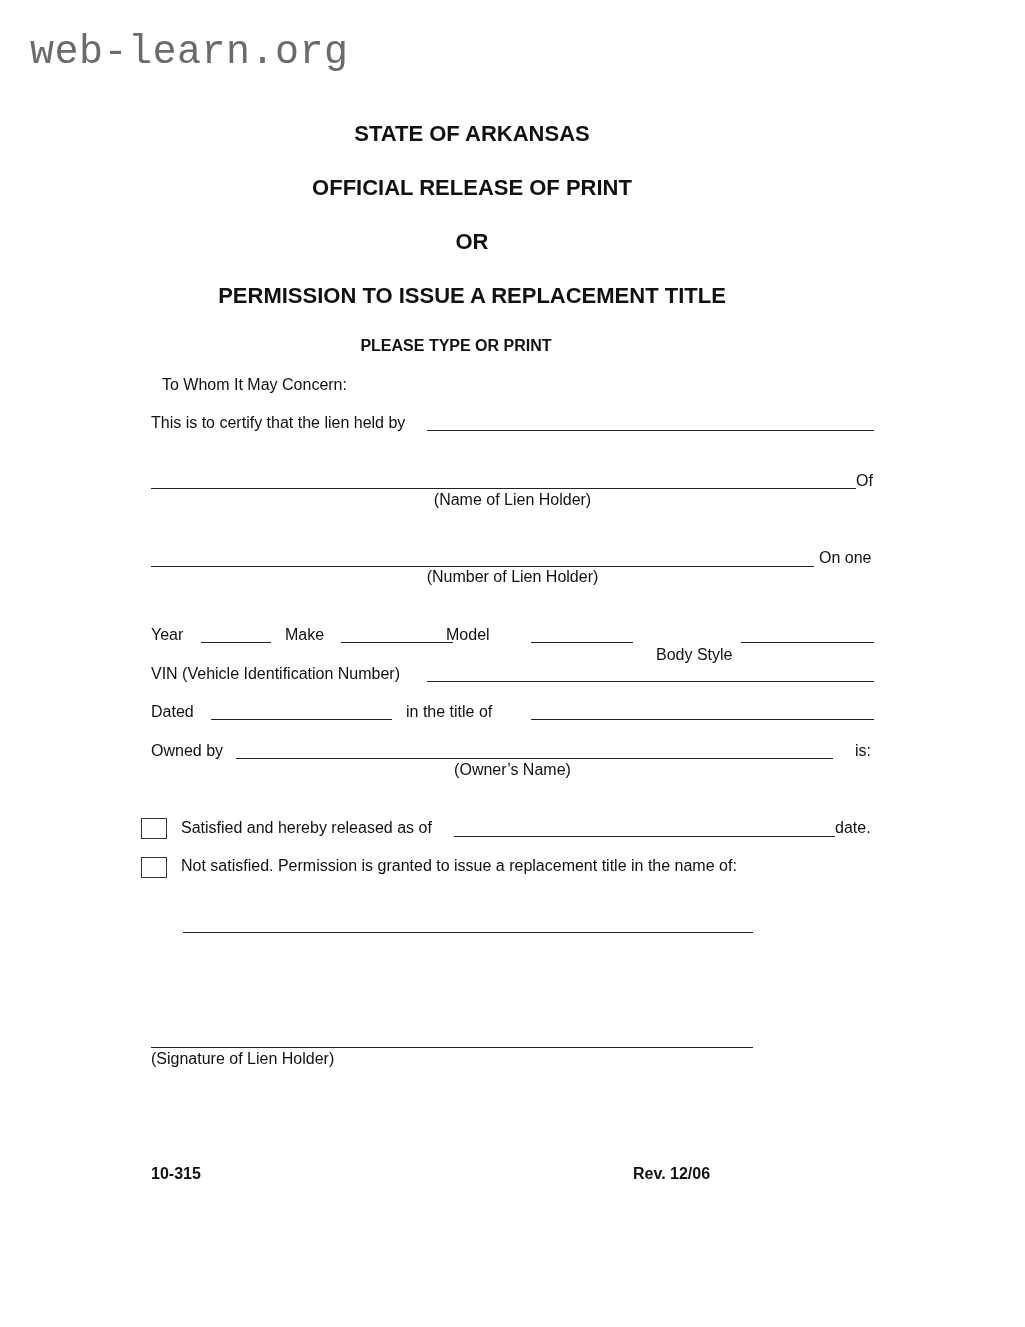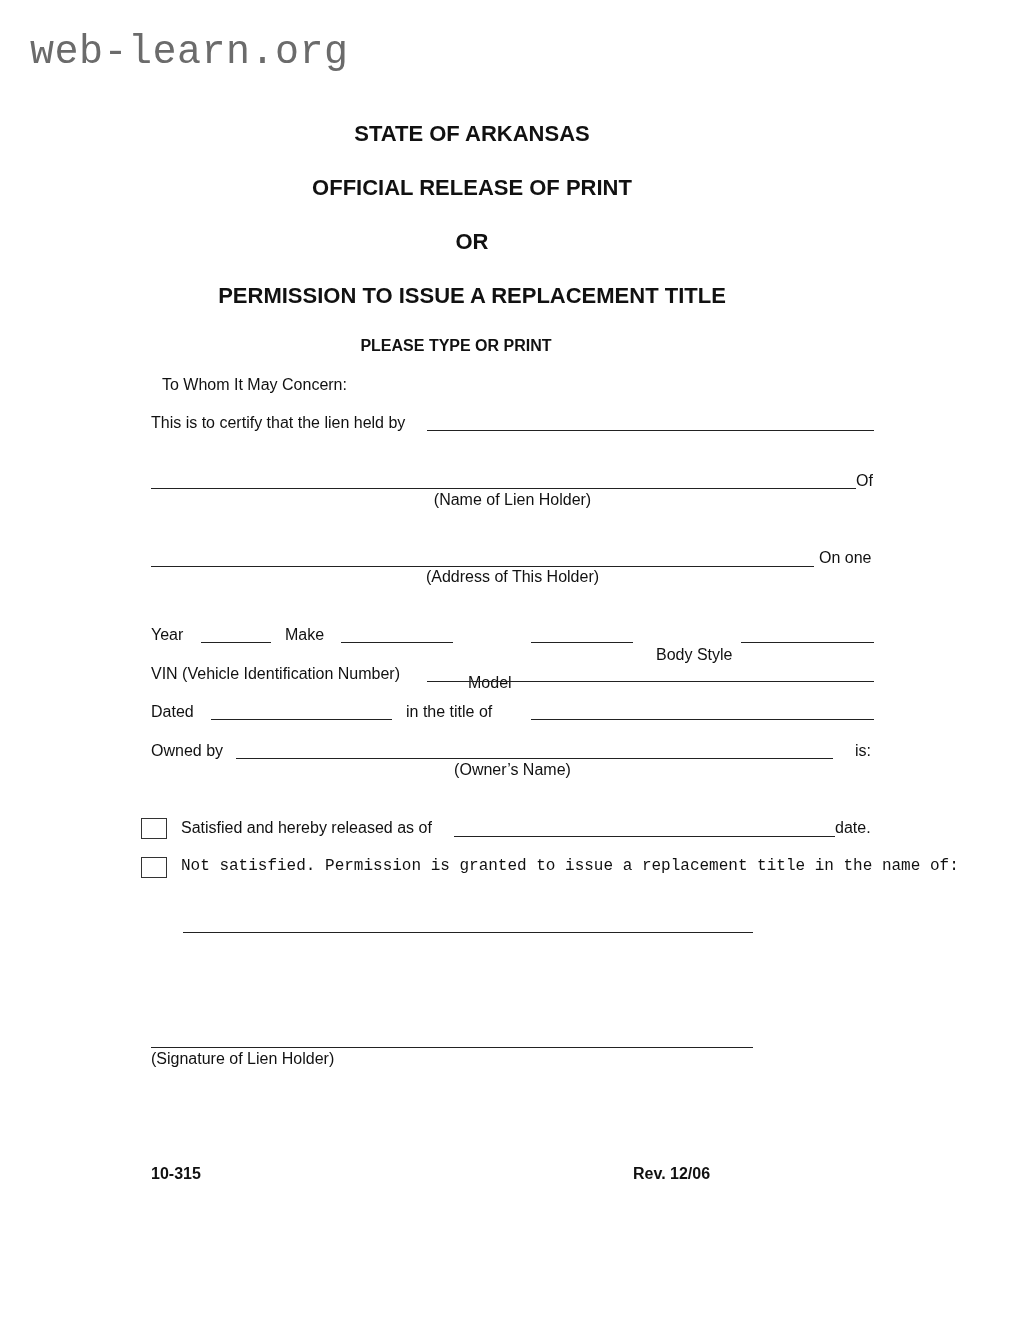--- a/index.html
+++ b/index.html
@@ -30,27 +30,27 @@
 
 <div class="abs t" style="left:151px; top:414px;">This is to certify that the lien held by</div>
 <div class="line" style="left:427px; width:447px; top:430px;"></div>
 
 <div class="line" style="left:151px; width:705px; top:488px;"></div>
 <div class="abs t" style="left:856px; top:472px;">Of</div>
 <div class="abs cap" style="left:151px; width:723px; top:491px;">(Name of Lien Holder)</div>
 
 <div class="line" style="left:151px; width:663px; top:566px;"></div>
 <div class="abs t" style="left:819px; top:549px;">On one</div>
-<div class="abs cap" style="left:151px; width:723px; top:568px;">(Address of This Holder)</div>
+<div class="abs cap" style="left:151px; width:723px; top:568px;">(Number of Lien Holder)</div>
 
 <div class="abs t" style="left:151px; top:626px;">Year</div>
 <div class="line" style="left:201px; width:70px; top:642px;"></div>
 <div class="abs t" style="left:285px; top:626px;">Make</div>
 <div class="line" style="left:341px; width:112px; top:642px;"></div>
-<div class="abs t" style="left:468px; top:626px;margin-top:48px;">Model</div>
+<div class="abs t" style="left:446px; top:626px;">Model</div>
 <div class="line" style="left:531px; width:102px; top:642px;"></div>
 <div class="abs t" style="left:647px; top:646px;margin-left:9px;">Body Style</div>
 <div class="line" style="left:741px; width:133px; top:642px;"></div>
 
 <div class="abs t" style="left:151px; top:665px;">VIN (Vehicle Identification Number)</div>
 <div class="line" style="left:427px; width:447px; top:681px;"></div>
 
 <div class="abs t" style="left:151px; top:703px;">Dated</div>
 <div class="line" style="left:211px; width:181px; top:719px;"></div>
 <div class="abs t" style="left:406px; top:703px;">in the title of</div>
@@ -60,21 +60,21 @@
 <div class="line" style="left:236px; width:597px; top:758px;"></div>
 <div class="abs t" style="left:855px; top:742px;">is:</div>
 <div class="abs cap" style="left:151px; width:723px; top:761px;">(Owner’s Name)</div>
 
 <div class="cb" style="left:141px; top:818px;"></div>
 <div class="abs t" style="left:181px; top:819px;">Satisfied and hereby released as of</div>
 <div class="line" style="left:454px; width:381px; top:836px;"></div>
 <div class="abs t" style="left:835px; top:819px;">date.</div>
 
 <div class="cb" style="left:141px; top:857px;"></div>
-<div class="abs t" style="left:181px; top:857px;font-family:Liberation Mono, monospace;">Not satisfied. Permission is granted to issue a replacement title in the name of:</div>
+<div class="abs t" style="left:181px; top:857px;">Not satisfied. Permission is granted to issue a replacement title in the name of:</div>
 
 <div class="line" style="left:183px; width:570px; top:932px;"></div>
 
 <div class="line" style="left:151px; width:602px; top:1047px;"></div>
 <div class="abs t" style="left:151px; top:1050px;">(Signature of Lien Holder)</div>
 
 <div class="abs foot" style="left:151px; top:1165px;">10-315</div>
 <div class="abs foot" style="left:633px; top:1165px;">Rev. 12/06</div>
 
 </body></html>

